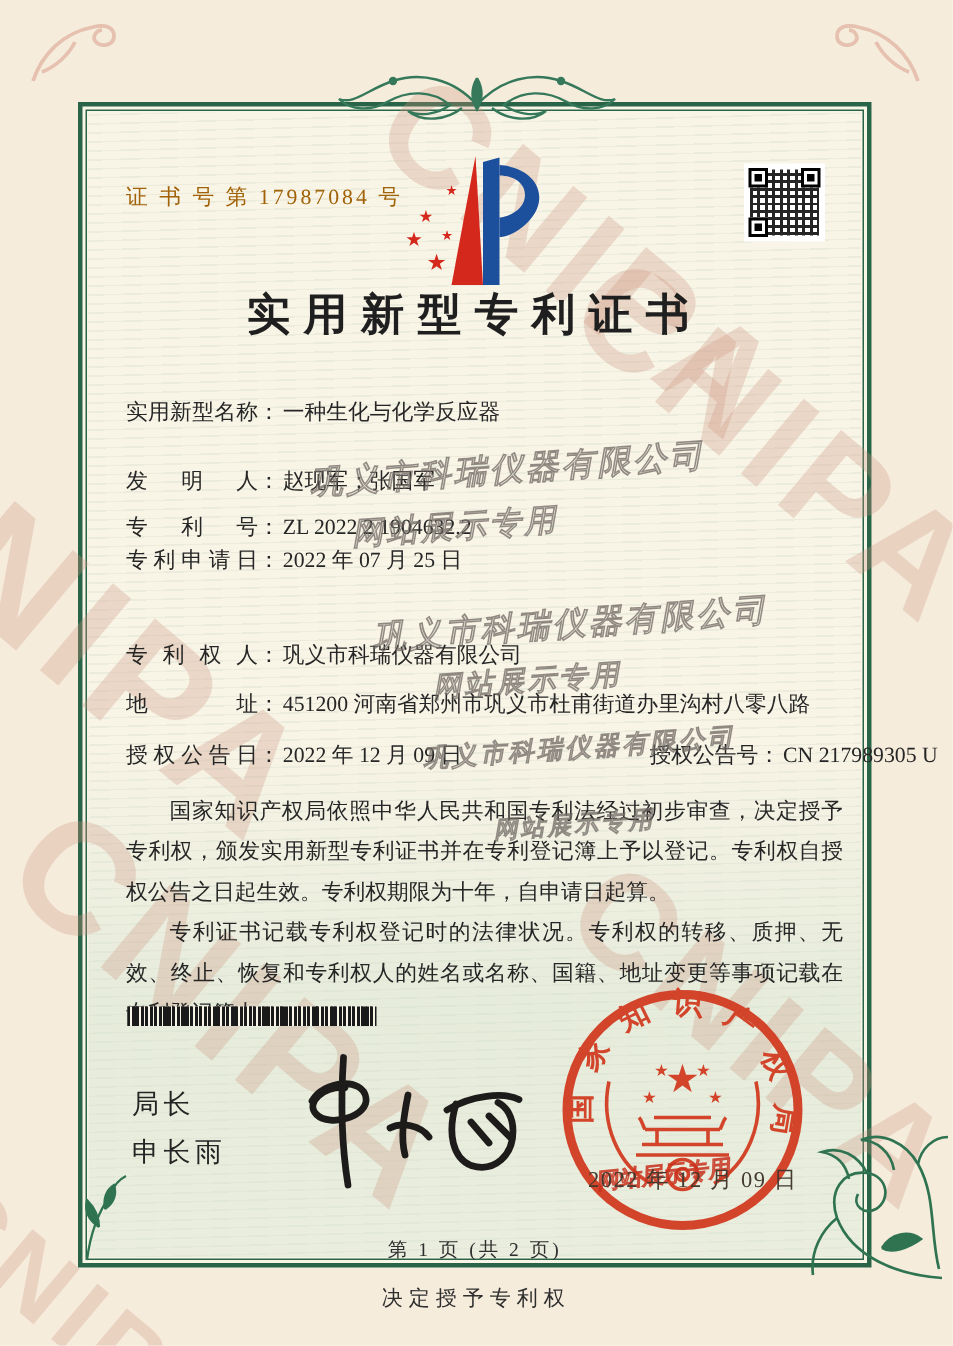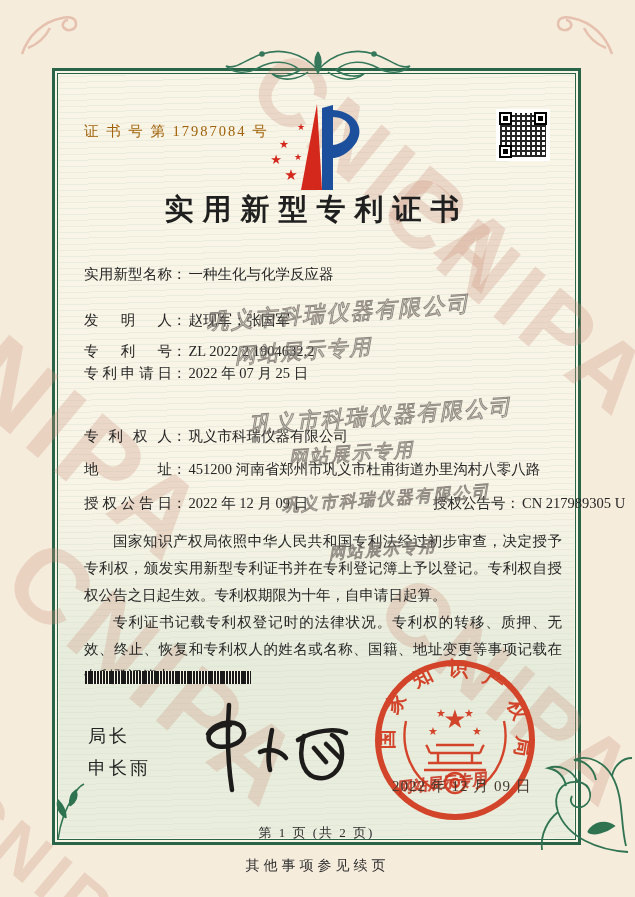--- a/index.html
+++ b/index.html
@@ -227,13 +227,13 @@
 <div class="wm-red" style="left:398px;top:774px;">网站展示专用</div>
 
 <div class="wm" style="left:208px;top:298px;font-size:22px;">巩义市科瑞仪器有限公司</div>
 <div class="wm" style="left:236px;top:337px;font-size:21px;">网站展示专用</div>
 <div class="wm" style="left:250px;top:401px;font-size:22px;">巩义市科瑞仪器有限公司</div>
 <div class="wm" style="left:290px;top:441px;font-size:19px;">网站展示专用</div>
 <div class="wm" style="left:283px;top:487px;font-size:17px;">巩义市科瑞仪器有限公司</div>
 <div class="wm" style="left:330px;top:540px;font-size:16px;">网站展示专用</div>
 
 <div class="abs page-num">第 1 页 (共 2 页)</div>
-<div class="abs footer-note">其他事项参见续页</div>
+<div class="abs footer-note">决定授予专利权</div>
 
 </body></html>

